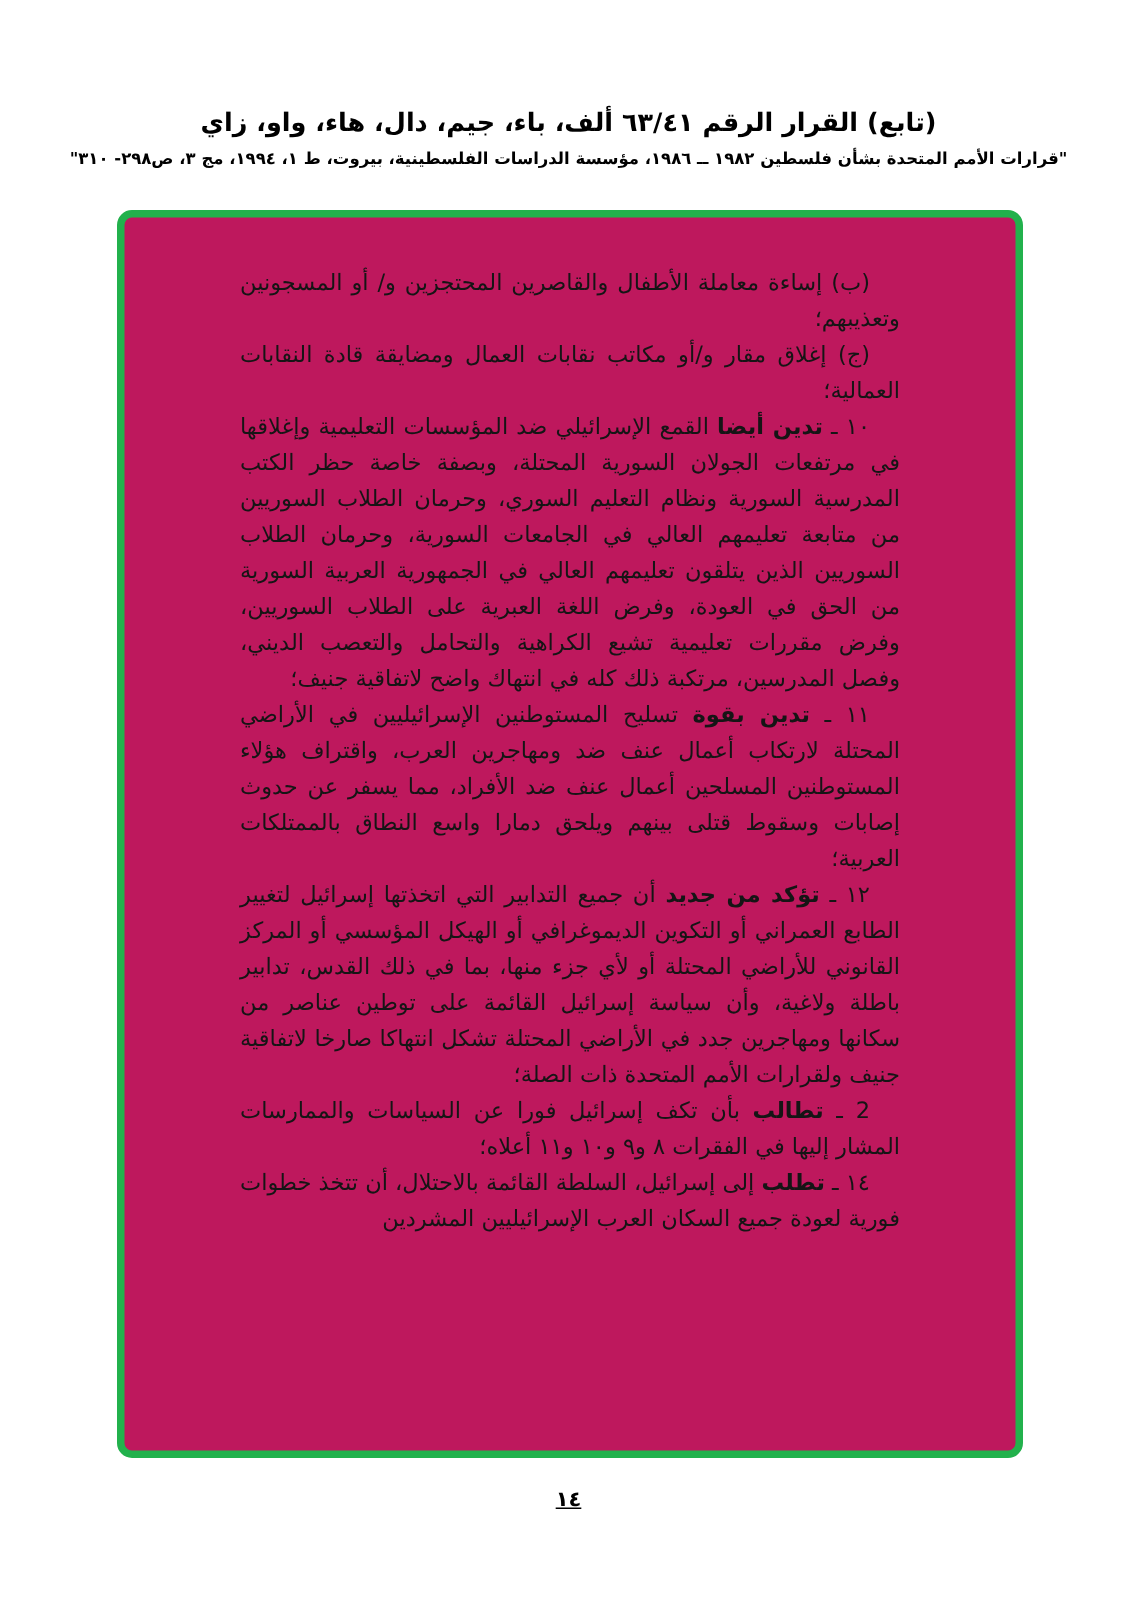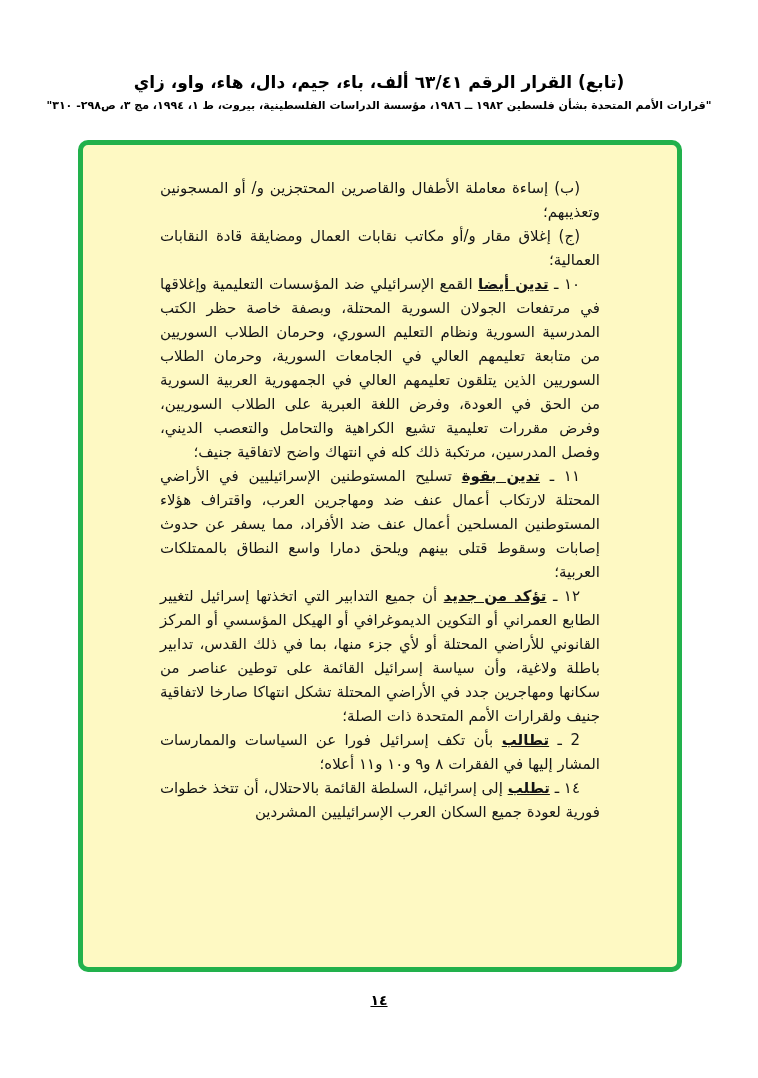--- a/index.html
+++ b/index.html
@@ -39,39 +39,38 @@
   .frame {
     position: absolute;
     left: 78px;
     top: 140px;
     width: 604px;
     height: 832px;
     box-sizing: border-box;
     border: 5px solid #22b14c; 
     border-radius: 10px;
     overflow: hidden;
-    background: #fef9c3;
+    background: #be185d;
   }
   .text-col {
     width: 440px;
     margin: 31px auto 0 auto;
     direction: rtl;
     text-align: justify;
     font-size: 15px;
     line-height: 24px;
     color: #151515;
   }
   .para {
     margin: 0;
     padding: 0;
     text-indent: 20px;
   }
   .para b {
     font-weight: 700;
-    text-decoration: underline;
   }
   .page-num {
     position: absolute;
     top: 992px;
     left: 0;
     width: 100%;
     text-align: center;
     direction: rtl;
     font-size: 14px;
     font-weight: 700;

